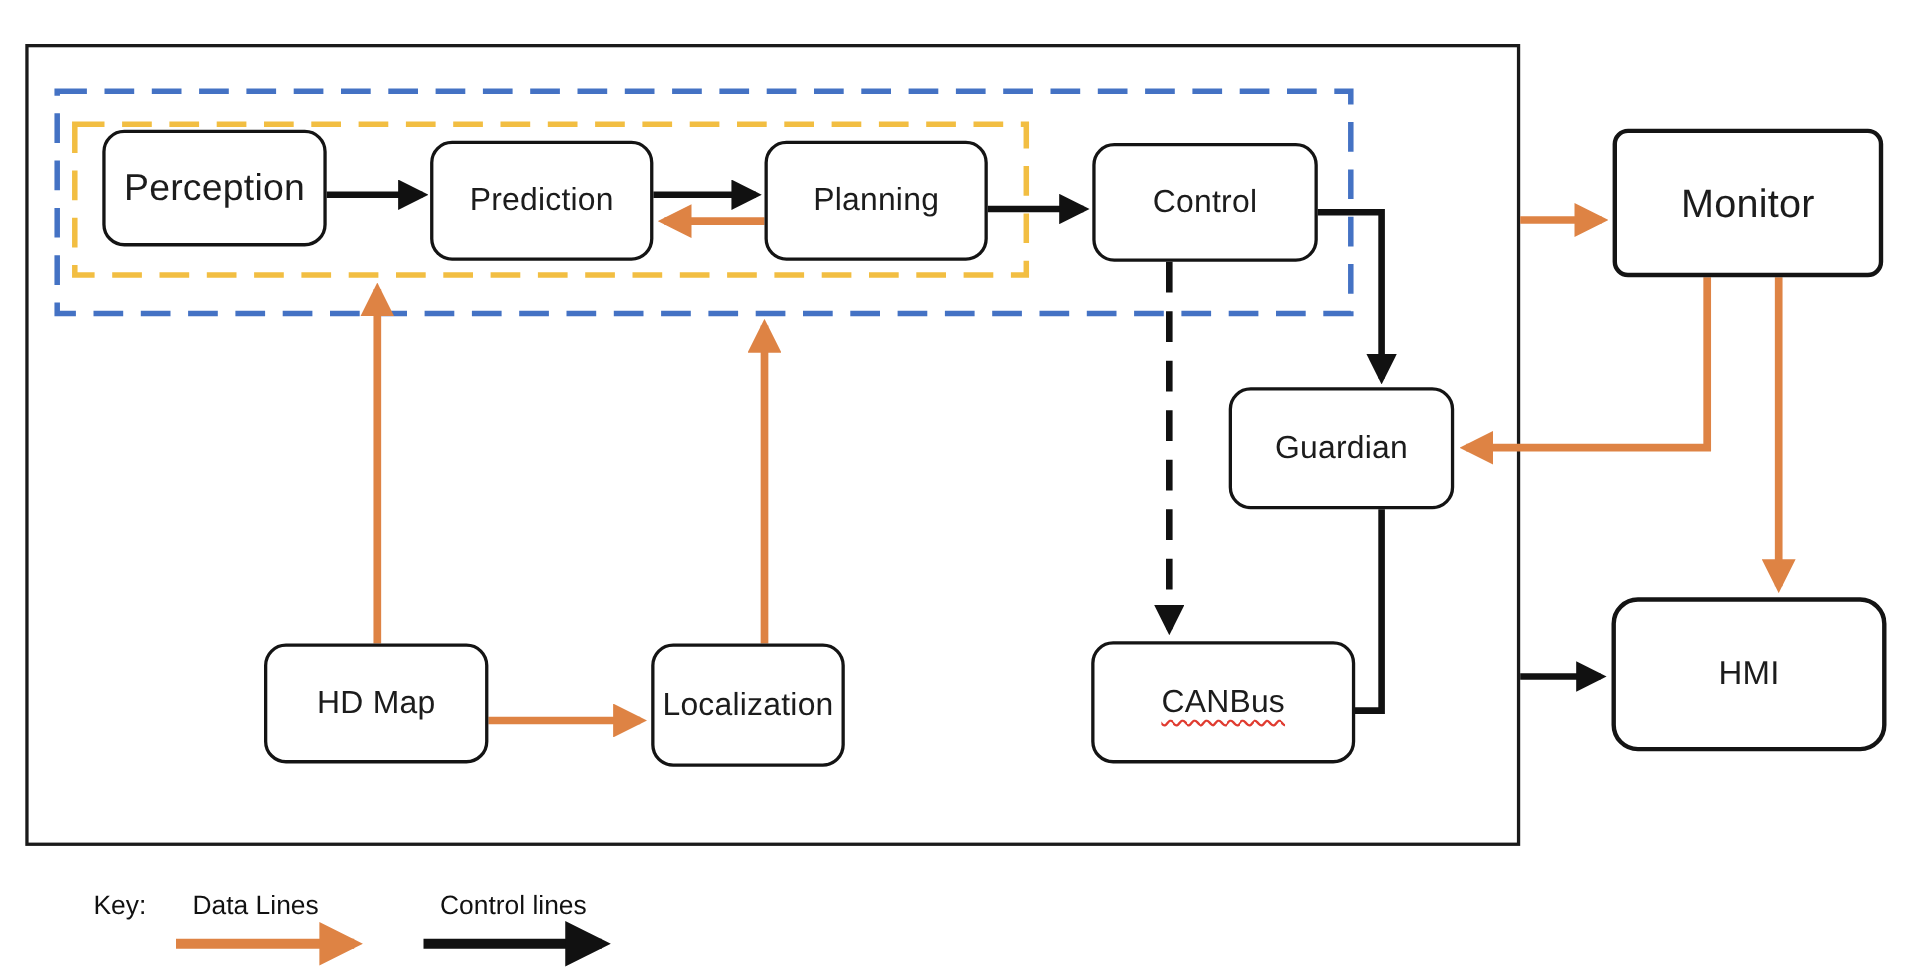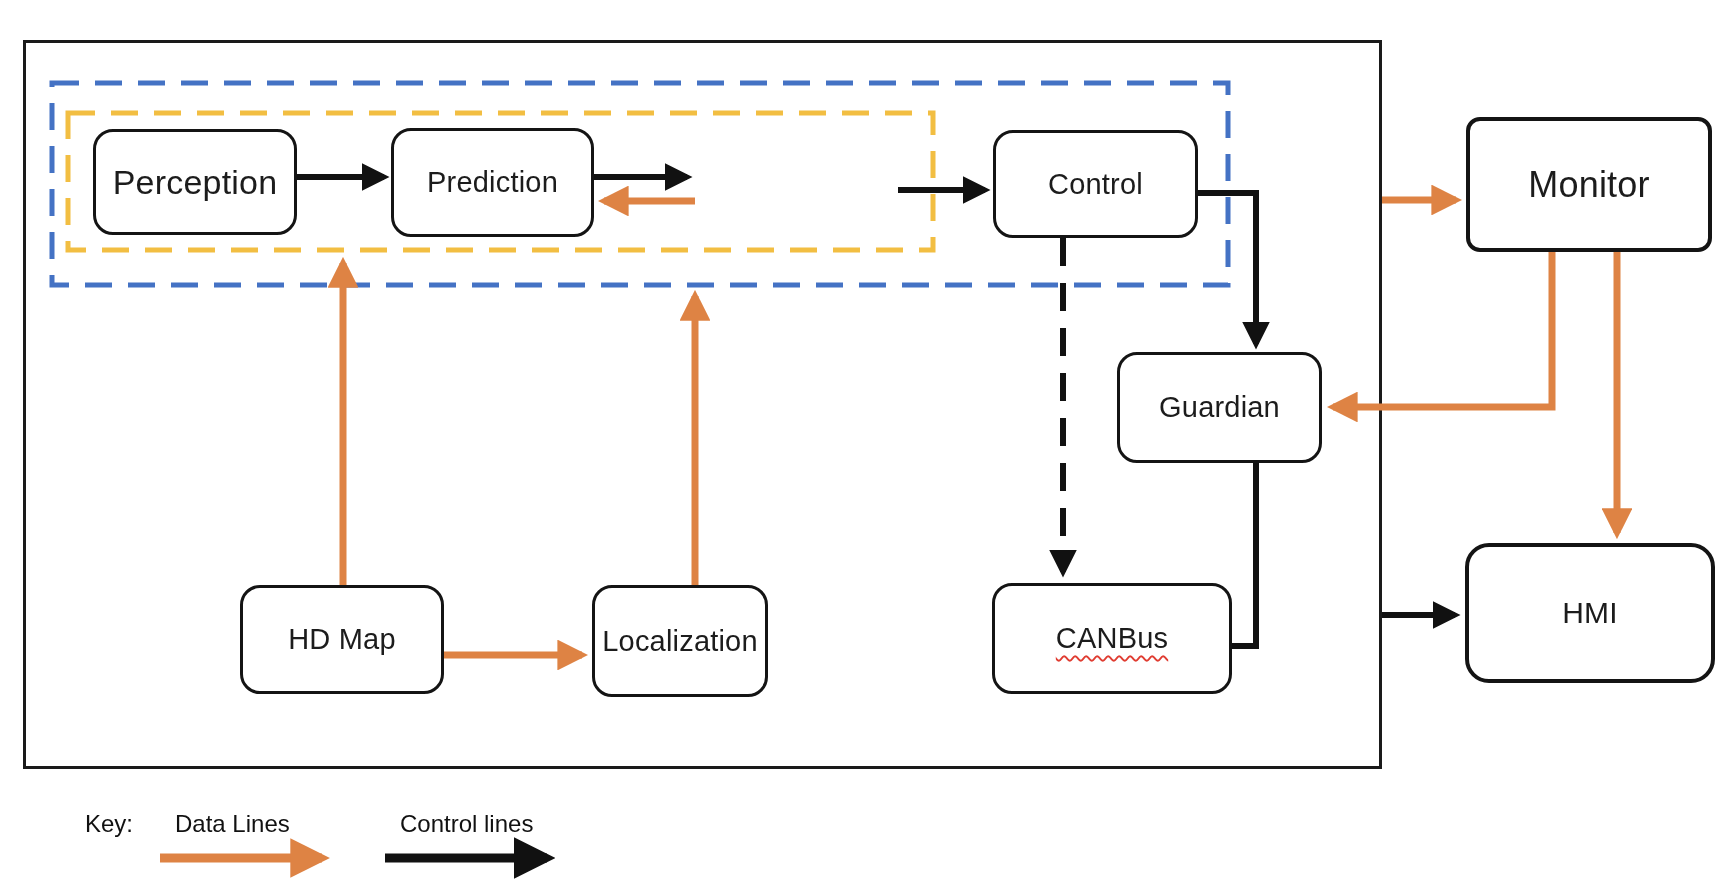--- a/index.html
+++ b/index.html
@@ -37,21 +37,21 @@
     border-radius: 20px;
     display: flex;
     align-items: center;
     justify-content: center;
     color: #1c1c1c;
     font-size: 29px;
     letter-spacing: 0.2px;
     z-index: 2;
     box-sizing: border-box;
   }
-  #node-perception   { left:  93px; top: 129px; width: 204px; height: 106px; font-size: 34px; }
+  #node-perception   { left:  93px; top: 118px; width: 204px; height: 106px; font-size: 34px; }
   #node-prediction   { left: 391px; top: 128px; width: 203px; height: 109px; }
   #node-planning     { left: 695px; top: 128px; width: 203px; height: 109px; }
   #node-control      { left: 993px; top: 130px; width: 205px; height: 108px; text-align: right; }
   #node-monitor      { left: 1466px; top: 117px; width: 246px; height: 135px; border-width: 4px; border-radius: 14px; font-size: 36px; }
   #node-guardian     { left: 1117px; top: 352px; width: 205px; height: 111px; }
   #node-hdmap        { left: 240px; top: 585px; width: 204px; height: 109px; }
   #node-localization { left: 592px; top: 585px; width: 176px; height: 112px; }
   #node-canbus       { left: 992px; top: 583px; width: 240px; height: 111px; }
   #node-hmi          { left: 1465px; top: 543px; width: 250px; height: 140px; border-width: 4px; border-radius: 24px; font-size: 30px; }
   .misspelled {
@@ -112,20 +112,23 @@
     <path d="M160,858 L322,858" fill="none" stroke="#DE8344" stroke-width="9" marker-end="url(#mOrange)"></path>
     <path d="M385,858 L547,858" fill="none" stroke="#111111" stroke-width="9" marker-end="url(#mBlack)"></path>
   </svg>
 
   <div class="node" id="node-perception">
     <span>Perception</span>
   </div>
   <div class="node" id="node-prediction">
     <span>Prediction</span>
   </div>
+  <div class="node" id="node-planning">
+    <span>Planning</span>
+  </div>
   <div class="node" id="node-control">
     <span>Control</span>
   </div>
   <div class="node" id="node-monitor">
     <span>Monitor</span>
   </div>
   <div class="node" id="node-guardian">
     <span>Guardian</span>
   </div>
   <div class="node" id="node-hdmap">

